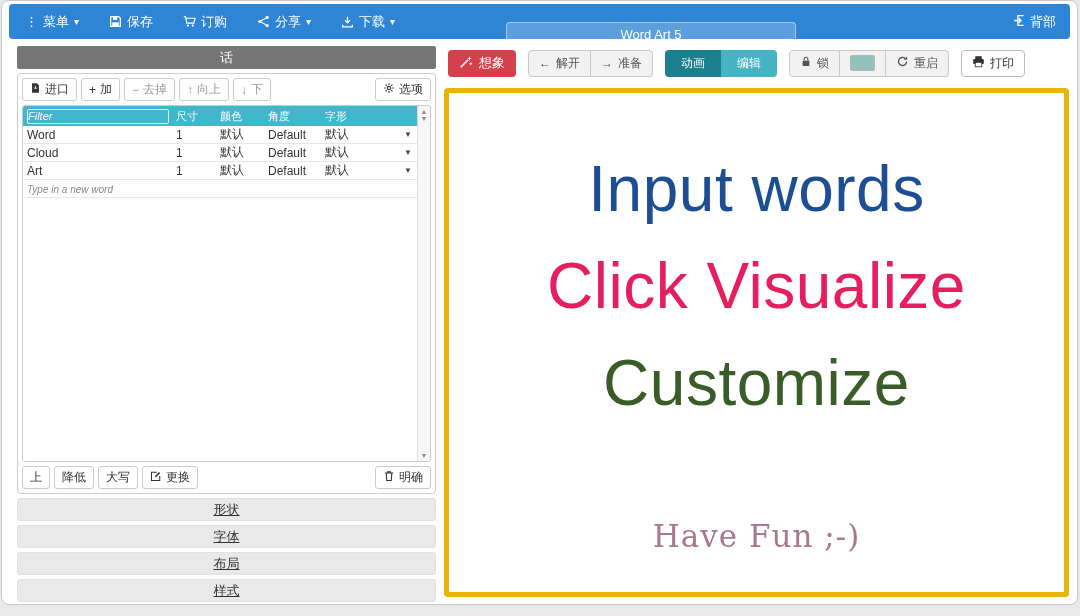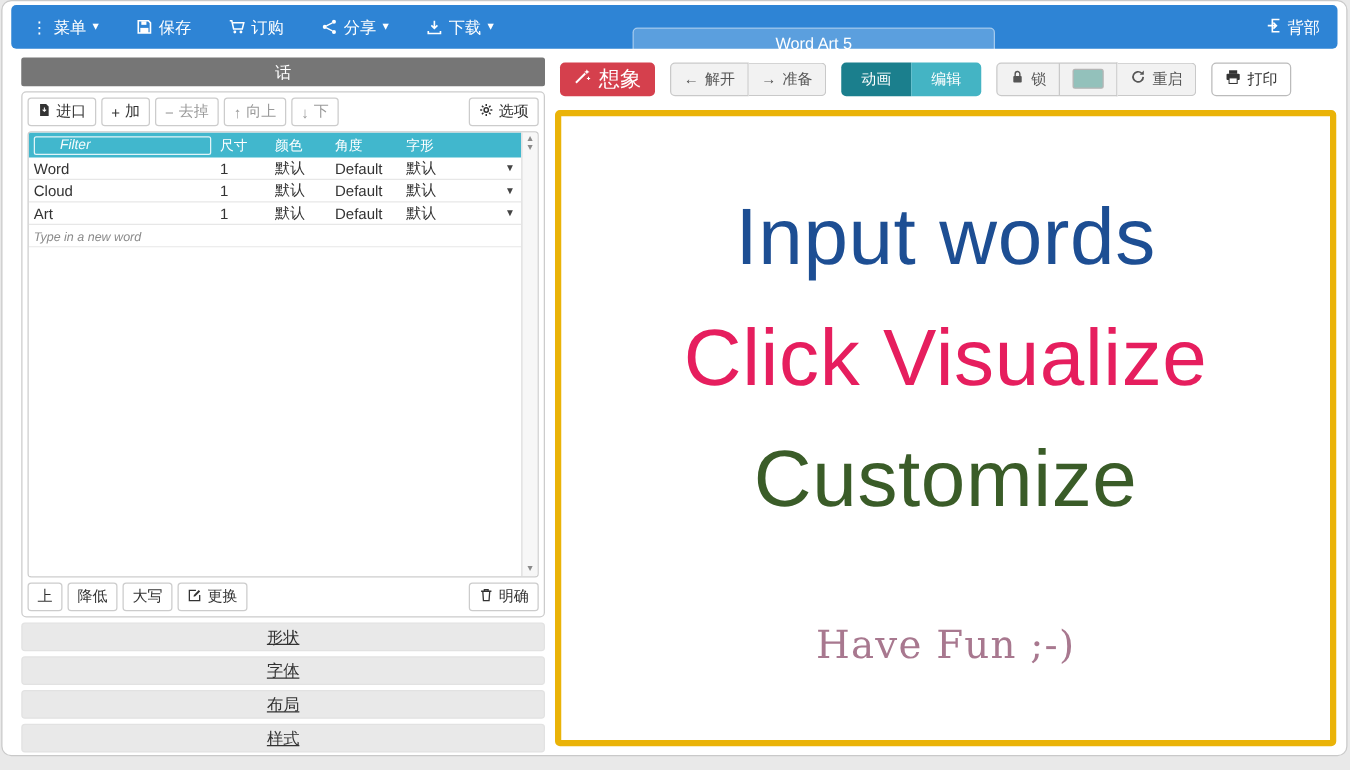--- a/index.html
+++ b/index.html
@@ -64,21 +64,21 @@
     background:#41b7cd; color:#fff; font-size:11px;
   }
   .col-word { width:150px; padding:0 4px; }
   .col-size { width:44px; padding:0 3px; }
   .col-color{ width:48px; padding:0 3px; }
   .col-angle{ width:57px; padding:0 3px; }
   .col-font { flex:1; padding:0 3px; display:flex; align-items:center; justify-content:space-between; }
   .filter-input {
     width:142px; height:15px; background:transparent;
     border:1px solid rgba(255,255,255,0.85); border-radius:2px;
-    color:#fff; font-size:11px; font-style:italic; padding:0 20px; outline:none;
+    color:#fff; font-size:11px; font-style:italic; padding:0 0; outline:none;
     font-family:"Liberation Sans","DejaVu Sans",sans-serif;
   }
   .filter-input::placeholder { color:rgba(255,255,255,0.95); font-style:italic; }
   .t-row {
     display:flex; align-items:center; height:18px;
     border-bottom:1px solid #e7e7e7; font-size:12px; color:#333; cursor:pointer;
   }
   .t-row .dd-caret { font-size:8px; color:#444; padding-right:2px; }
   .new-word-input {
     width:100%; border:none; outline:none; font-size:10px; font-style:italic; color:#888;
@@ -99,21 +99,21 @@
     border-radius:3px; display:flex; align-items:center; justify-content:center;
     font-size:13px; color:#333; cursor:pointer;text-decoration:underline;
   }
 
   
   .right-panel { position:absolute; left:442px; right:8px; top:45px; bottom:7px; }
   .canvas-toolbar { position:absolute; left:4px; top:2px; right:0; height:30px; display:flex; align-items:center; gap:12px; }
   .btn-visualize {
     display:inline-flex; align-items:center; gap:6px;
     background:#d5404d; color:#fff; border:none; border-radius:4px;
-    height:27px; padding:0 11px; font-size:17px; cursor:pointer;
+    height:27px; padding:0 11px; font-size:13px; cursor:pointer;
   }
   .btn-group { display:inline-flex; }
   .btn-group .gbtn {
     display:inline-flex; align-items:center; gap:5px;
     background:#f2f2f2; border:1px solid #c9c9c9; height:27px; padding:0 10px;
     font-size:12px; color:#555; cursor:pointer;
   }
   .btn-group .gbtn + .gbtn { border-left:none; }
   .btn-group .gbtn:first-child { border-radius:4px 0 0 4px; }
   .btn-group .gbtn:last-child { border-radius:0 4px 4px 0; }
@@ -127,21 +127,21 @@
     height:27px; padding:0 10px; font-size:12px; color:#333; cursor:pointer;
   }
   .canvas {
     position:absolute; left:0; right:0; top:42px; bottom:0;
     background:#fff; border:5px solid #eab308; border-radius:4px;
     text-align:center; overflow:hidden;
   }
   .canvas-line { font-size:64px; line-height:97px; font-weight:400; letter-spacing:0.5px; }
   .canvas-line.first { margin-top:48px; }
   .canvas-footer {
-    margin-top:66px; font-size:31px;
+    margin-top:86px; font-size:31px;
     font-family:"DejaVu Serif","Liberation Serif",serif; letter-spacing:1px;
   }
 </style>
 </head>
 <body>
 
 <div class="card">
 
   <div class="topbar" style="background-color: rgb(46, 132, 213);">
     <div class="topbar-left">

